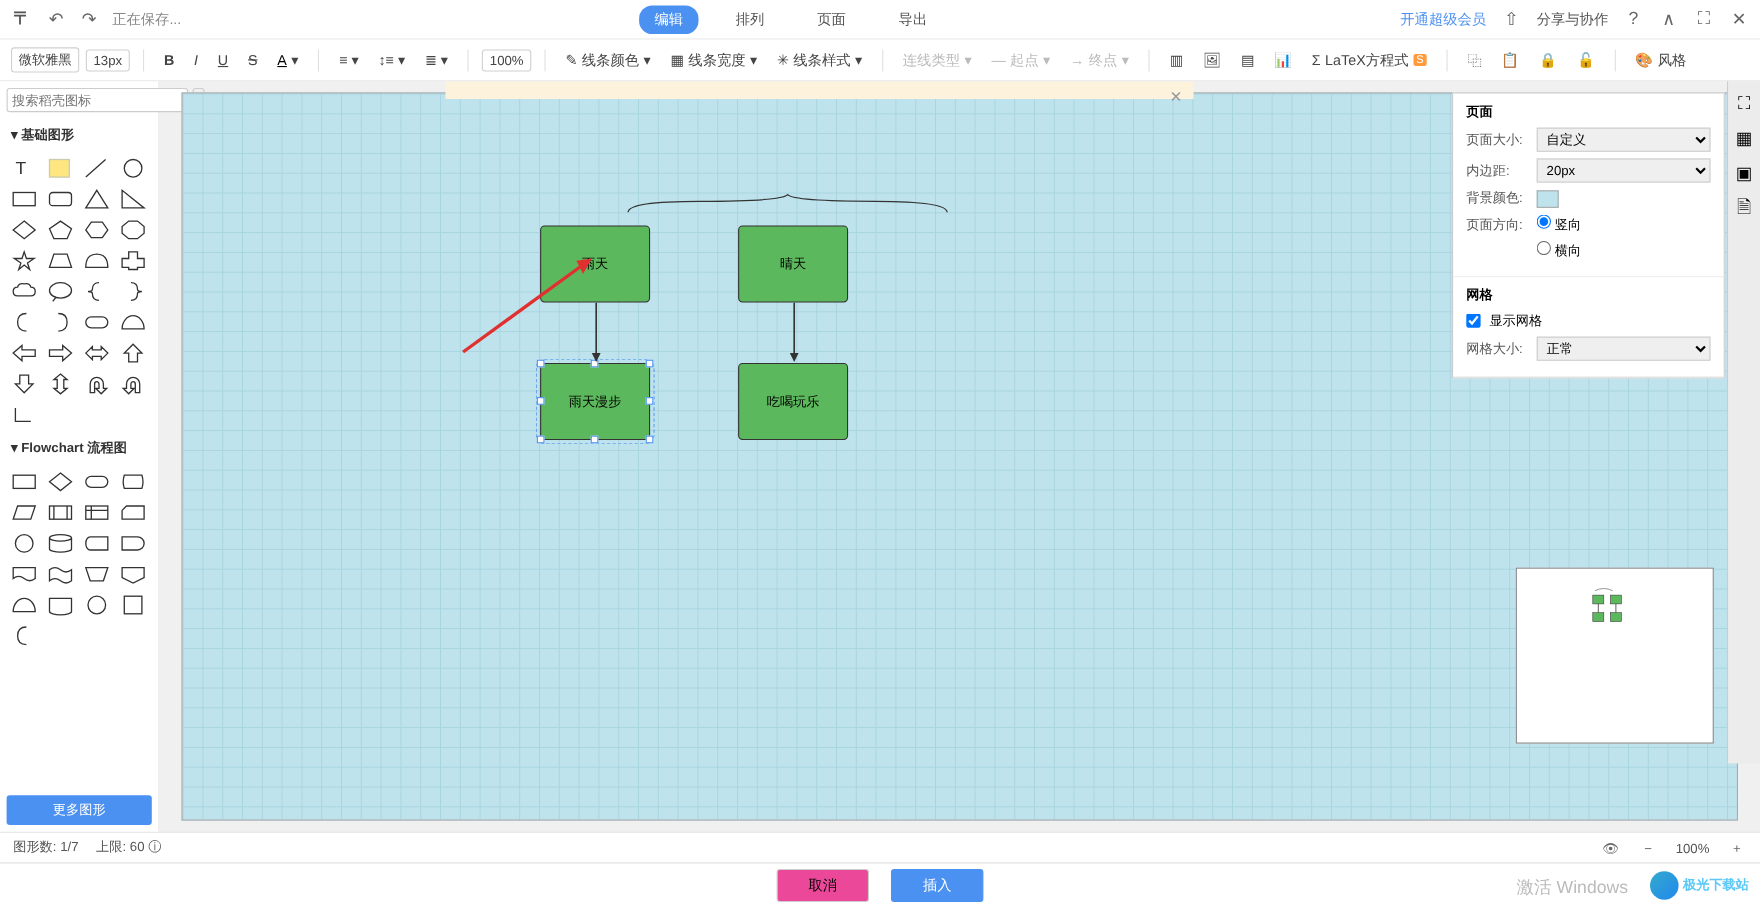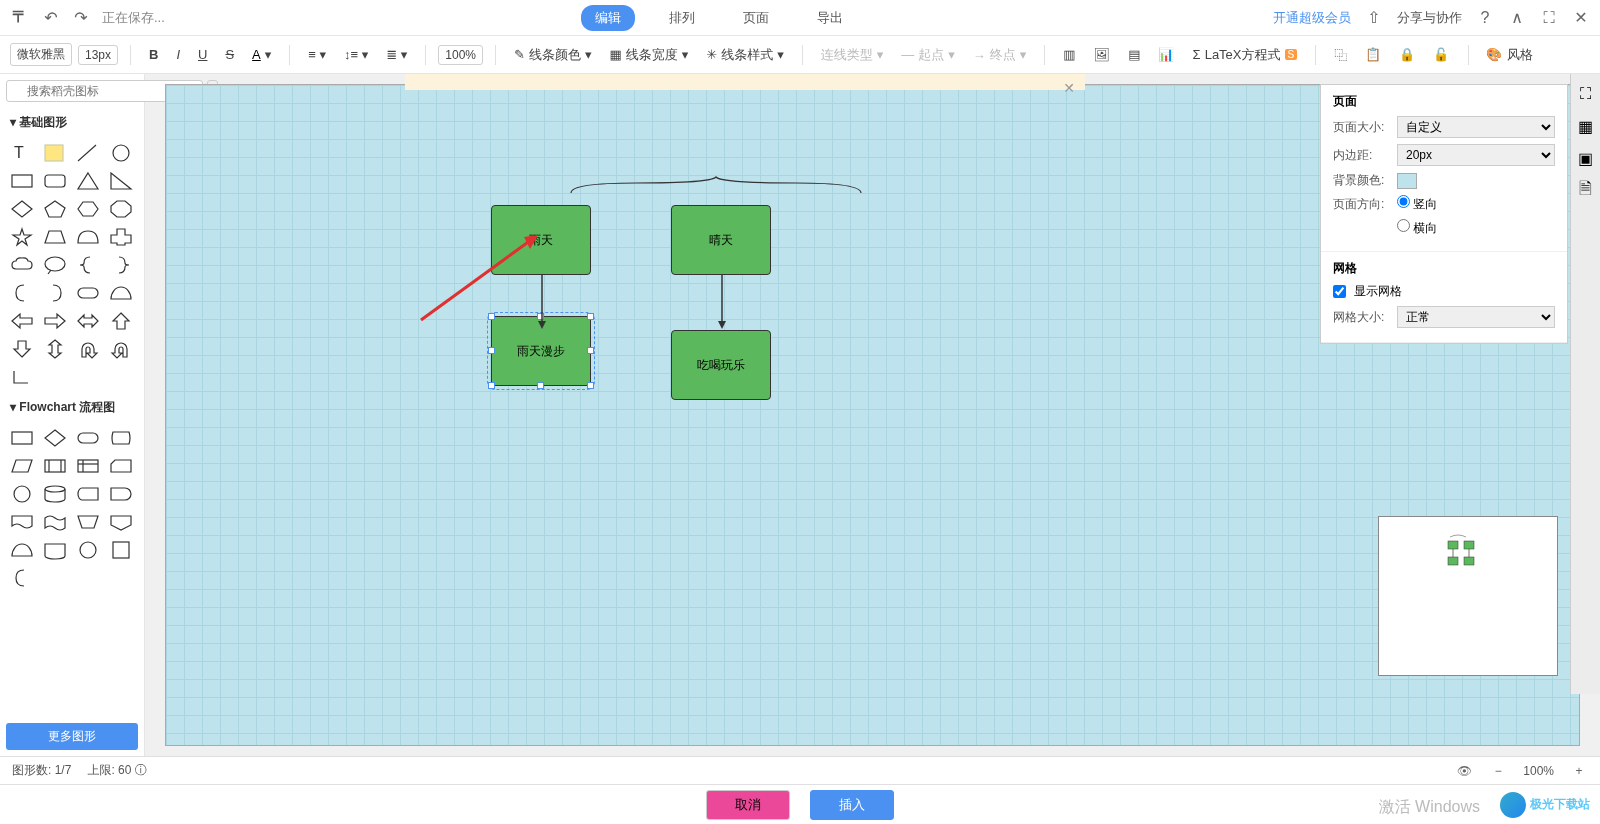--- a/index.html
+++ b/index.html
@@ -21,21 +21,21 @@
 .toolbar .sep { width: 1px; height: 20px; background: #e0e0e0; margin: 0 6px; }
 .toolbar .tb-item { display: flex; align-items: center; gap: 4px; padding: 3px 6px; cursor: pointer; border-radius: 3px; }
 .toolbar select, .toolbar .dd { border: 1px solid #d0d0d0; padding: 2px 6px; border-radius: 3px; background: #fff; font-size: 12px; }
 
 
 .main { display: flex; height: calc(100% - 36px - 38px - 28px - 40px); }
 
 
 .left-panel { width: 145px; background: #fff; border-right: 1px solid #e5e5e5; display: flex; flex-direction: column; }
 .search-row { display: flex; padding: 6px; gap: 4px; }
-.search-row input { flex: 1; border: 1px solid #ccc; border-radius: 3px; padding: 3px 20px; font-size: 12px; }
+.search-row input { flex: 1; border: 1px solid #ccc; border-radius: 3px; padding: 3px 4px; font-size: 12px; }
 .search-row .sbtn { width: 24px; border: 1px solid #ccc; border-radius: 3px; text-align: center; line-height: 20px; cursor: pointer; font-size: 12px; }
 .panel-section-title { font-size: 12px; padding: 6px 10px; color: #333; font-weight: bold; cursor: pointer; }
 .shape-grid { display: grid; grid-template-columns: repeat(4, 1fr); gap: 4px; padding: 4px 8px; }
 .shape-cell { width: 28px; height: 24px; display: flex; align-items: center; justify-content: center; cursor: pointer; }
 .shape-cell svg { width: 24px; height: 20px; stroke: #333; fill: none; stroke-width: 1.2; }
 .more-shapes { margin: 6px; padding: 5px; text-align: center; background: #4b91f1; color: #fff; font-size: 12px; border-radius: 3px; cursor: pointer; }
 
 
 .canvas-wrap { flex: 1; position: relative; overflow: hidden; }
 .canvas { position: absolute; left: 20px; top: 10px; right: 20px; bottom: 10px; background: #bfe3ed;
@@ -455,21 +455,21 @@
       <svg style="position:absolute;left:400px;top:90px;width:300px;height:20px">
           <path d="M5,18 Q5,8 70,8 Q145,8 150,2 Q155,8 230,8 Q295,8 295,18" stroke="#333" fill="none" stroke-width="1.2"></path>
         </svg>
 
       <div class="node" style="left:325px;top:120px;width:100px;height:70px">
           <span>雨天</span>
         </div>
       <div class="node" style="left:505px;top:120px;width:100px;height:70px">
           <span>晴天</span>
         </div>
-      <div class="node selected" style="left:325px;top:231px;width:100px;height:70px">
+      <div class="node selected" style="left:325px;top:245px;width:100px;height:70px">
         <span>雨天漫步</span>
         <span class="sel-handle" style="left:-4px;top:-4px"></span>
         <span class="sel-handle" style="right:-4px;top:-4px"></span>
         <span class="sel-handle" style="left:-4px;bottom:-4px"></span>
         <span class="sel-handle" style="right:-4px;bottom:-4px"></span>
         <span class="sel-handle" style="left:calc(50% - 4px);top:-4px"></span>
         <span class="sel-handle" style="left:calc(50% - 4px);bottom:-4px"></span>
         <span class="sel-handle" style="left:-4px;top:calc(50% - 4px)"></span>
         <span class="sel-handle" style="right:-4px;top:calc(50% - 4px)"></span>
       </div>

